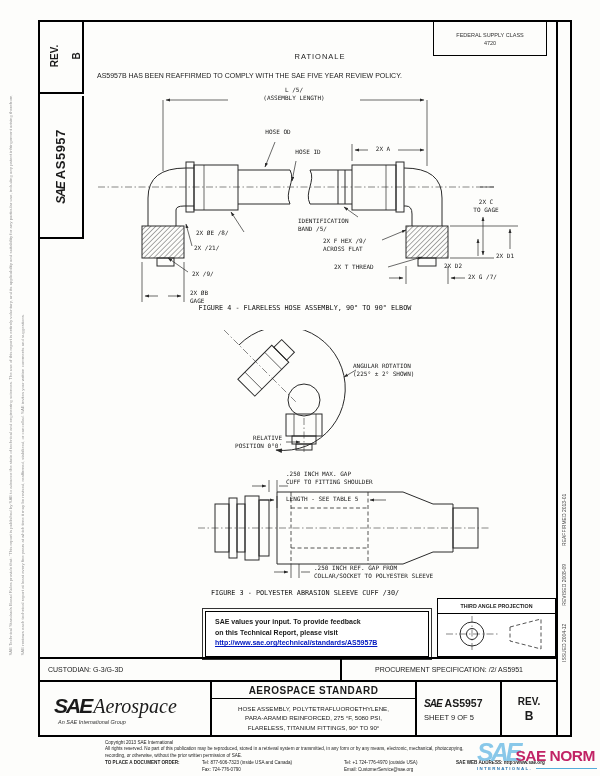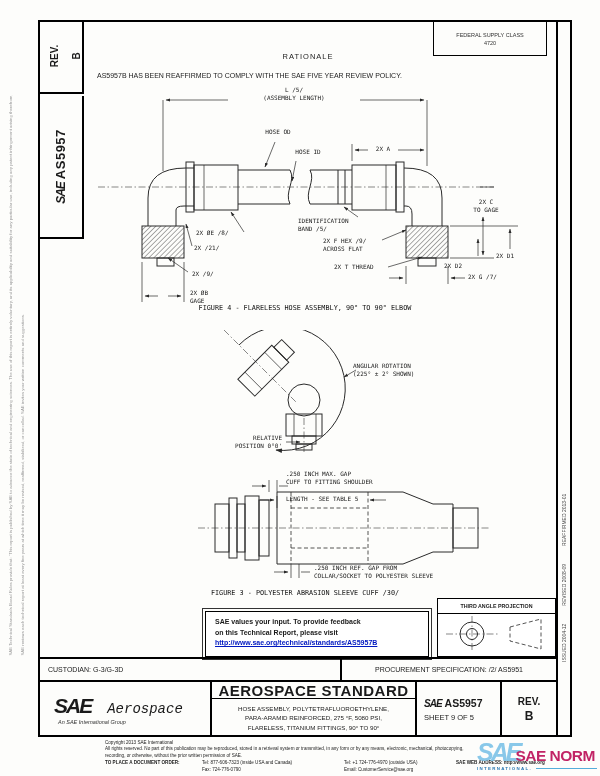--- a/index.html
+++ b/index.html
@@ -34,21 +34,21 @@
                transform:rotate(-90deg); display:flex; flex-direction:row;
                align-items:center; gap:18px; justify-content:flex-start; }
   .dates-rot span { font-size:5px; white-space:nowrap; color:#444; }
 
   .vnote { position:absolute; width:560px; height:9px; transform:rotate(-90deg);
            font-size:4.3px; color:#9a9a9a; white-space:nowrap; overflow:hidden; }
   .vnote1 { left:-268px; top:371px; }
   .vnote2 { left:-256px; top:371px; }
 
   
-  .rat-head { position:absolute; left:72px; top:52px; width:472px; text-align:center;
+  .rat-head { position:absolute; left:84px; top:52px; width:472px; text-align:center;
               font-size:7.5px; letter-spacing:1px; color:#222; }
   .rat-body { position:absolute; left:97px; top:72px; font-size:7px; color:#222; }
 
   
   .fig { position:absolute; }
   .fig svg { position:absolute; left:0; top:0; }
   .flbl { position:absolute; font-family:"DejaVu Sans Mono", monospace;
           font-size:6px; line-height:1.3; color:#181818; white-space:pre-line; }
   .ctr { text-align:center; }
   .rgt { text-align:right; }
@@ -74,26 +74,26 @@
               font-size:7px; }
   .proccell { flex:1; border-left:2px solid #000; display:flex; align-items:center;
               justify-content:center; font-size:7px; }
 
   .titleblock { position:absolute; left:38px; top:680px; width:518px; height:57px;
                 border-top:2px solid #000; display:flex; }
   .logocell { width:172px; display:flex; flex-direction:column; justify-content:center;
               padding-left:16px; }
   .logorow { display:flex; align-items:baseline; }
   .logo-sae { font-size:21px; font-weight:900; font-style:italic; letter-spacing:-2px; }
-  .logo-aero { font-size:14px; font-style:italic; font-family:Liberation Mono, monospace;
-               margin-left:16px; }
+  .logo-aero { font-size:20px; font-style:italic; font-family:Liberation Serif, serif;
+               margin-left:2px; }
   .logo-tag { font-size:5.5px; font-style:italic; color:#333; margin-top:1px; margin-left:4px; }
   .titlecell { width:205px; border-left:2px solid #000; display:flex; flex-direction:column; }
   .std-kind { height:17px; border-bottom:1.5px solid #000; display:flex; align-items:center;
-              justify-content:center; font-size:15px; font-weight:bold; letter-spacing:0.5px; }
+              justify-content:center; font-size:10px; font-weight:bold; letter-spacing:0.5px; }
   .std-title { flex:1; display:flex; align-items:center; justify-content:center;
                font-size:6.2px; text-align:center; white-space:pre-line; line-height:1.5;
                color:#222; }
   .numcell { width:85px; border-left:2px solid #000; display:flex; flex-direction:column;
              justify-content:center; padding-left:7px; gap:4px; }
   .numrow { display:flex; align-items:baseline; gap:3px; }
   .numcell .sae-mini { font-size:10px; }
   .doc-number { font-size:10.5px; font-weight:bold; }
   .sheet { font-size:7.5px; }
   .revcell { flex:1; border-left:2px solid #000; display:flex; flex-direction:column;

